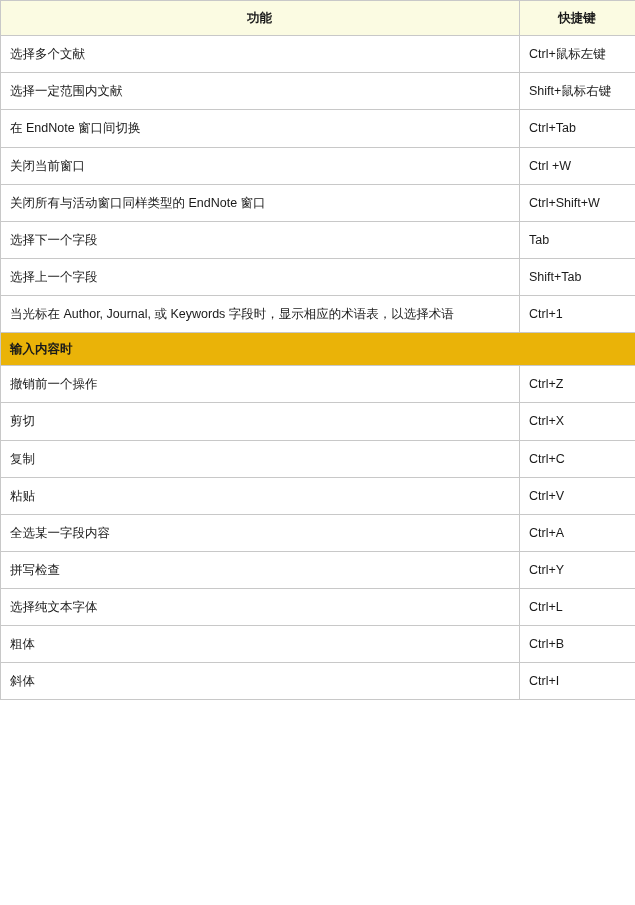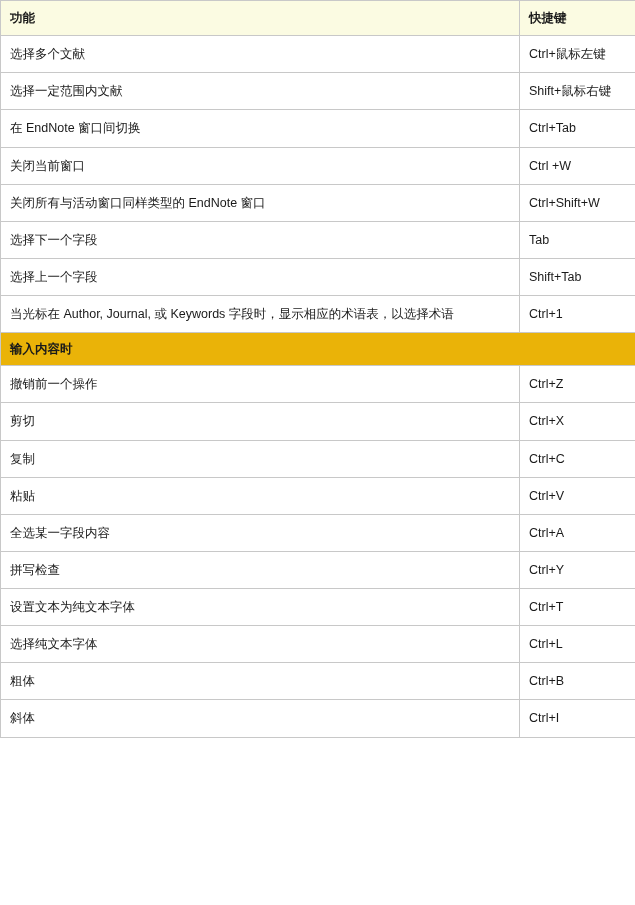--- a/index.html
+++ b/index.html
@@ -33,20 +33,21 @@
     height: 24px;
     box-sizing: border-box;
   }
   .shortcut-table thead th {
     background: #fbfbe2;
     font-weight: bold;
     font-size: 12.5px;
     padding-top: 8px;
     padding-bottom: 8px;
     height: 30px;
+    text-align: center;
   }
   tr.section-row td {
     background: #eab308;
     font-weight: bold;
     padding-top: 7px;
     padding-bottom: 7px;
     height: 30px;
   }
   td.func-cell { color: #1a1a1a; }
   td.key-cell  { color: #1a1a1a; }
@@ -121,24 +122,20 @@
       </tr>
       <tr>
         <td class="func-cell">全选某一字段内容</td>
         <td class="key-cell">Ctrl+A</td>
       </tr>
       <tr>
         <td class="func-cell">拼写检查</td>
         <td class="key-cell">Ctrl+Y</td>
       </tr>
       <tr>
-        <td class="func-cell">设置文本为纯文本字体</td>
-        <td class="key-cell">Ctrl+T</td>
-      </tr>
-      <tr>
         <td class="func-cell">选择纯文本字体</td>
         <td class="key-cell">Ctrl+L</td>
       </tr>
       <tr>
         <td class="func-cell">粗体</td>
         <td class="key-cell">Ctrl+B</td>
       </tr>
       <tr>
         <td class="func-cell">斜体</td>
         <td class="key-cell">Ctrl+I</td>

